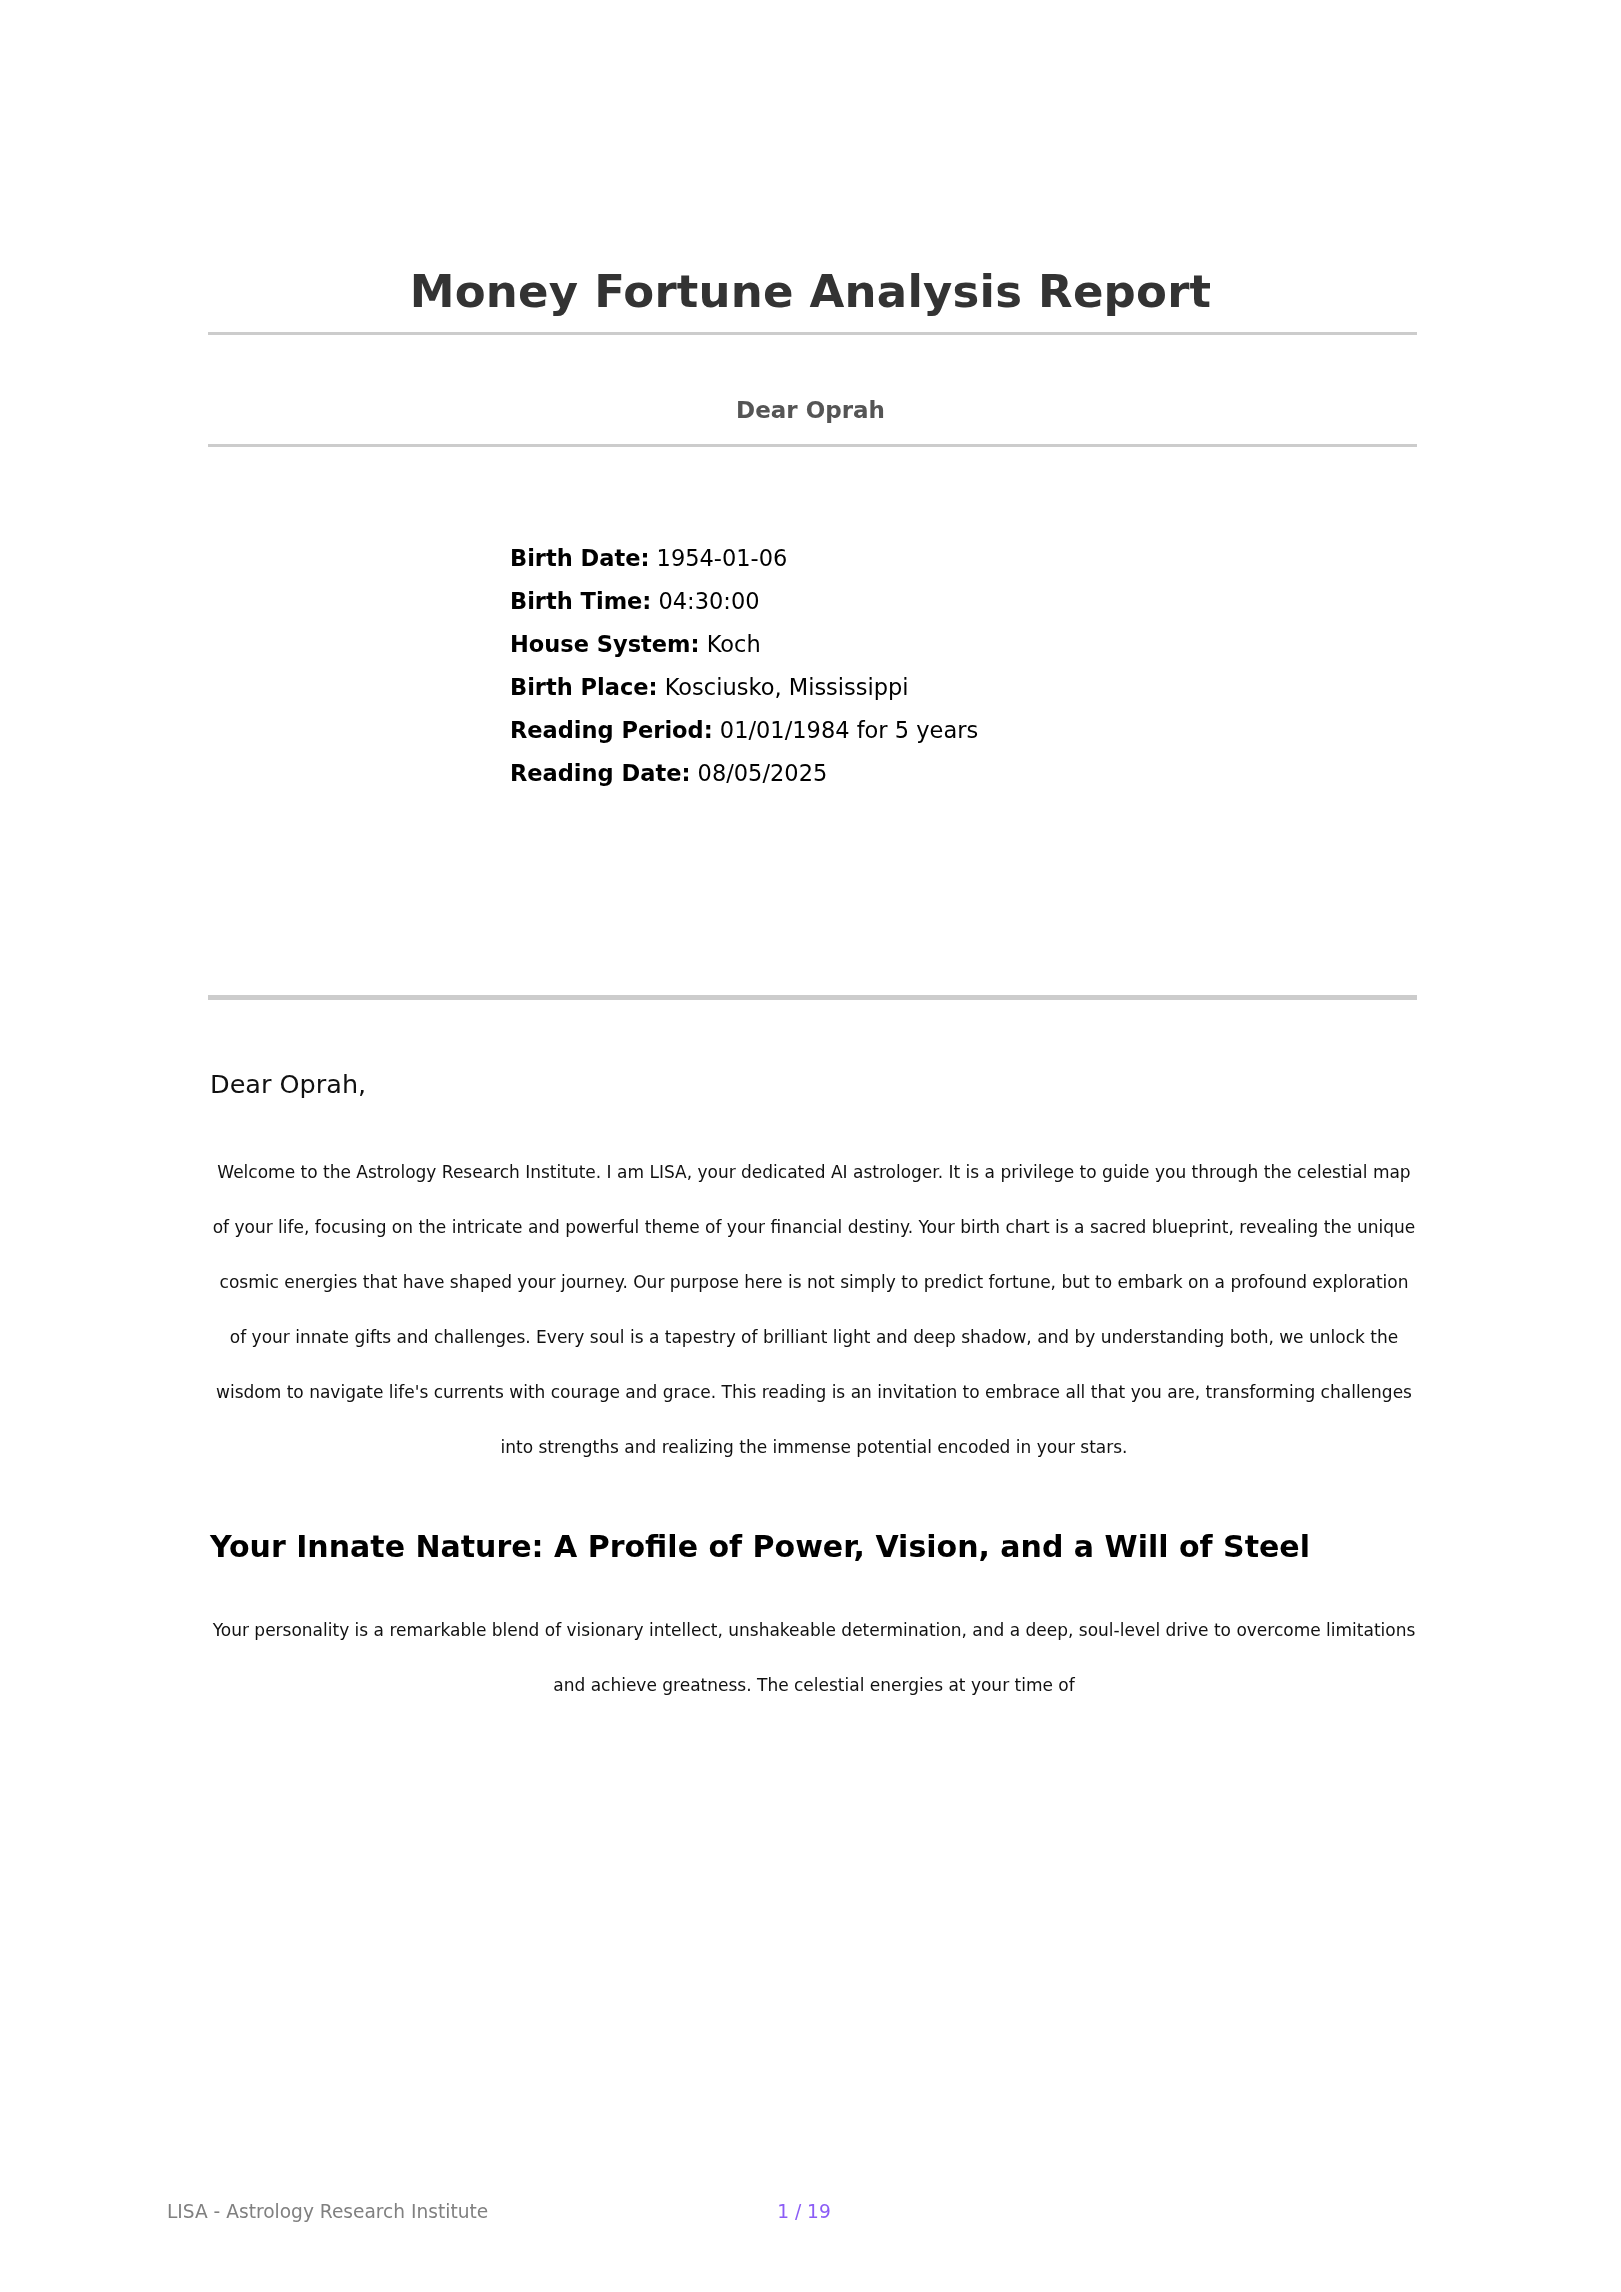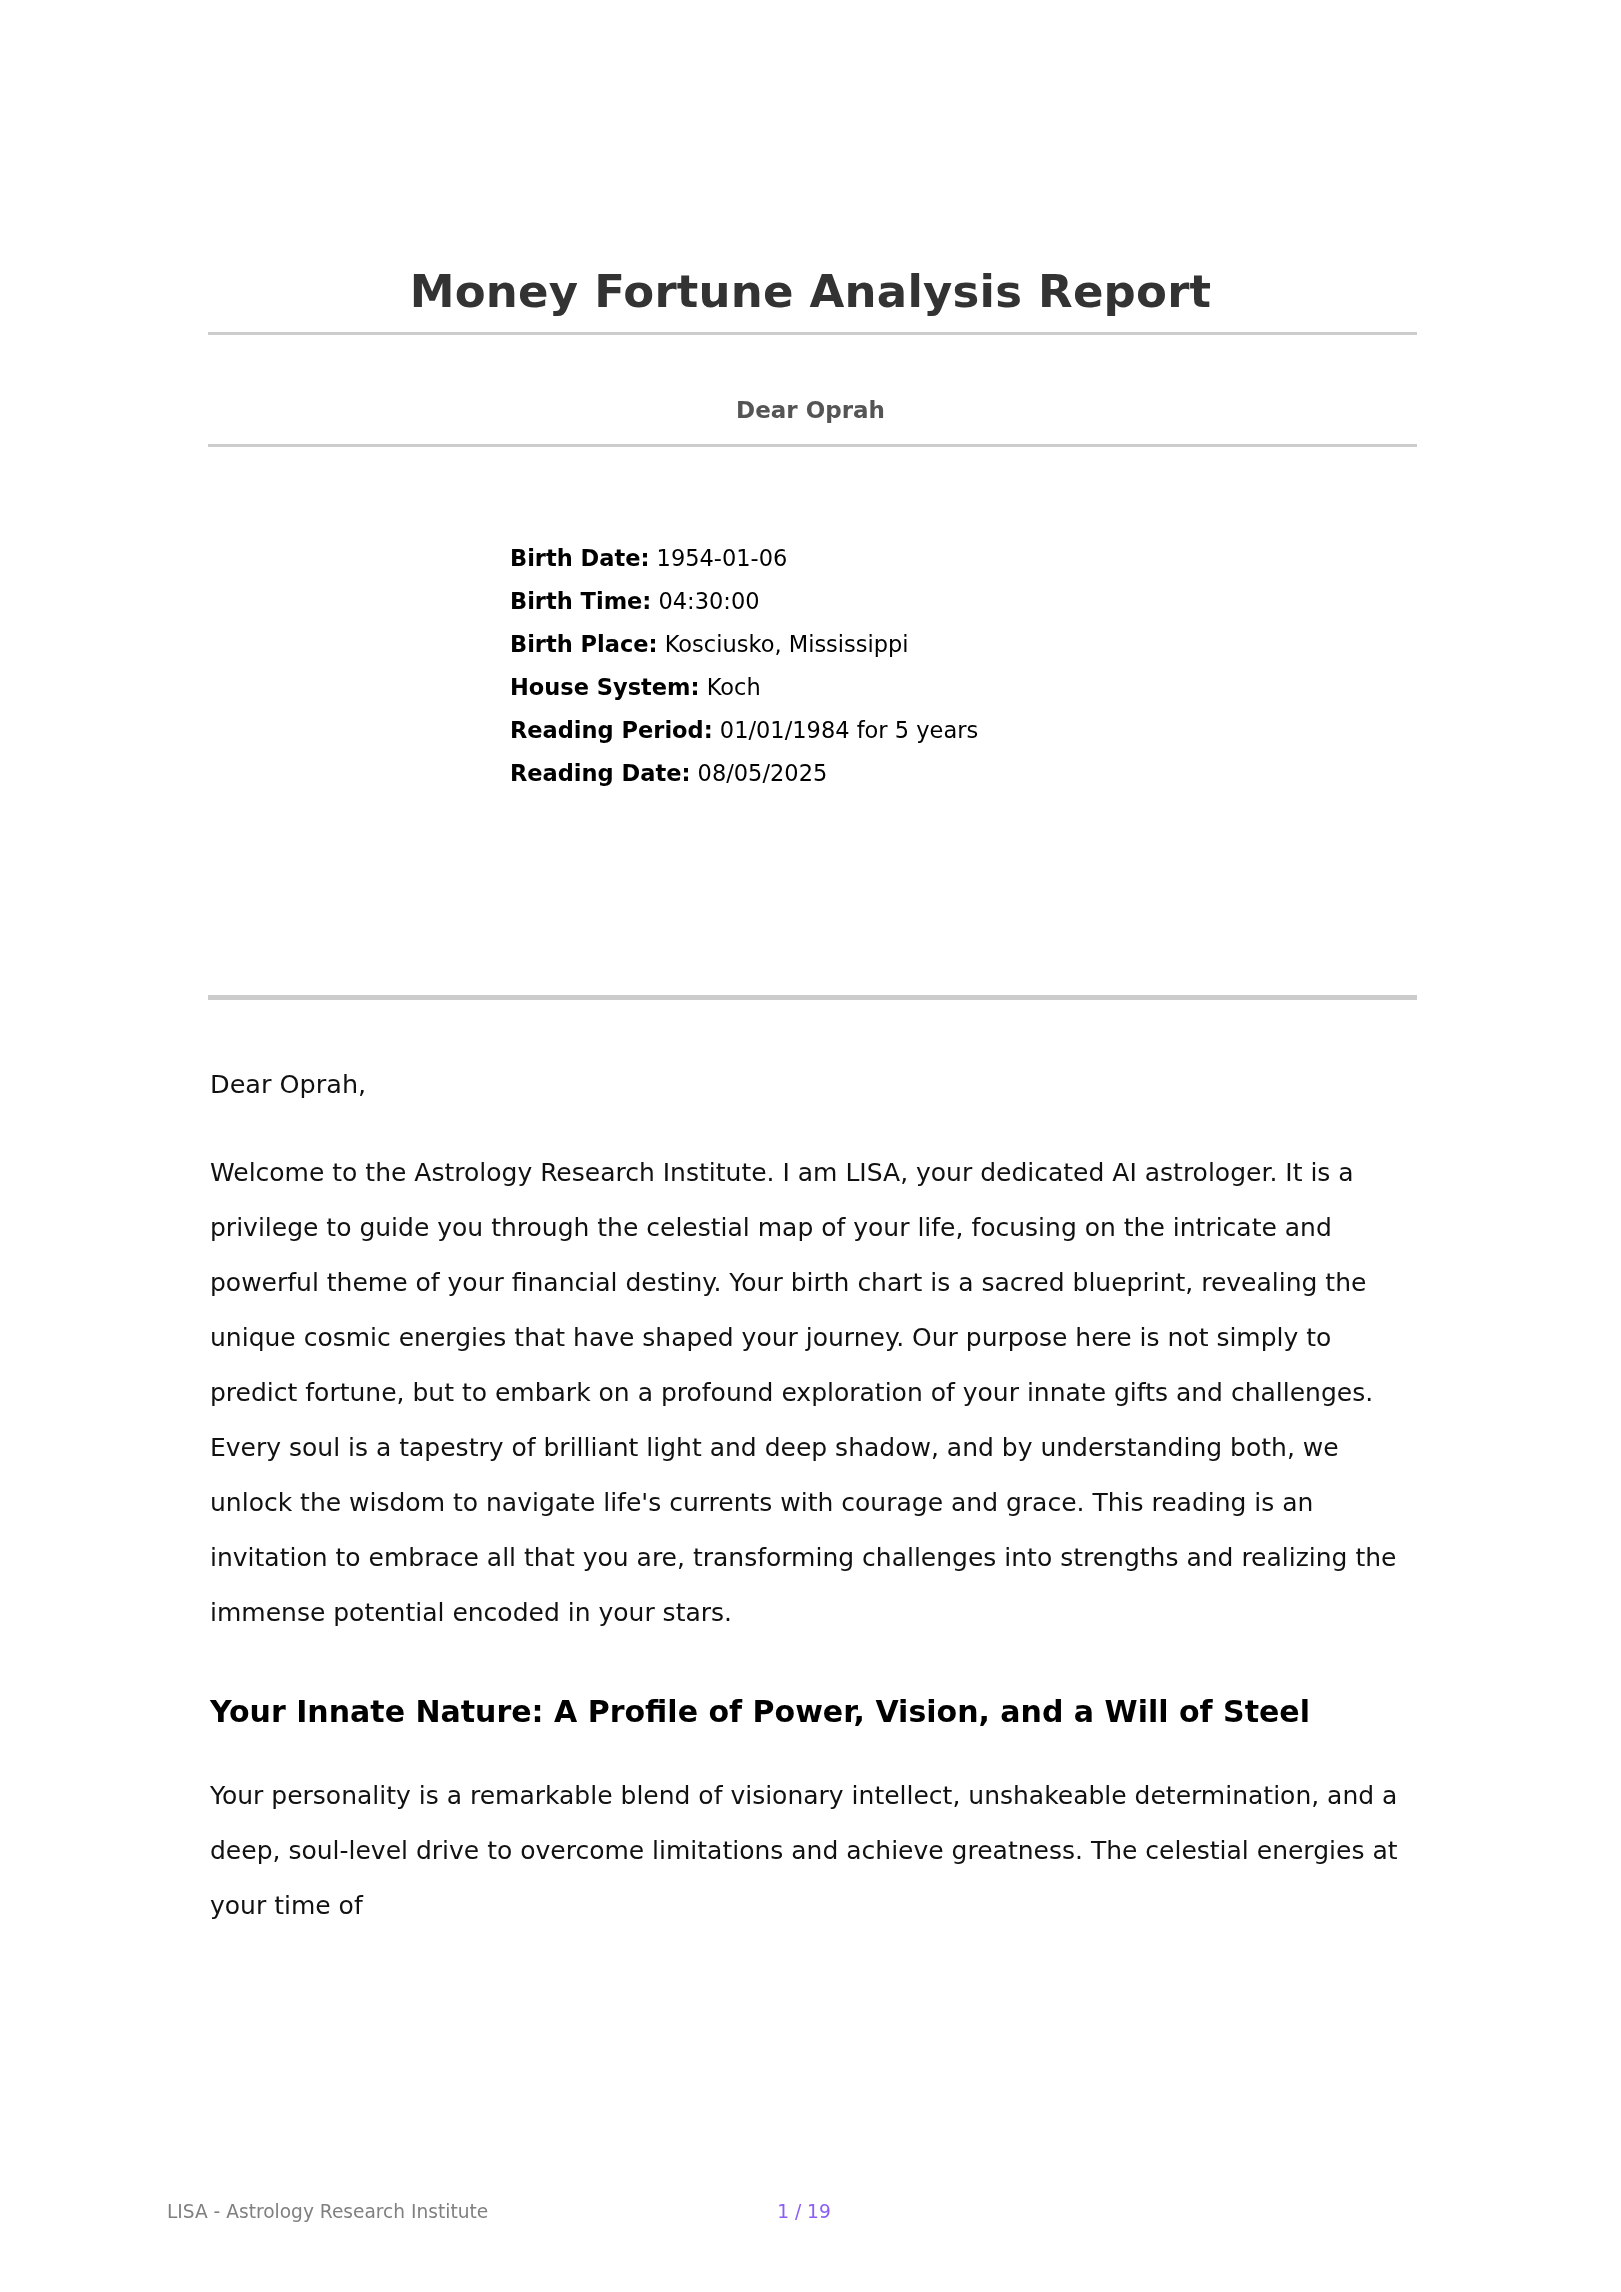--- a/index.html
+++ b/index.html
@@ -99,25 +99,25 @@
     top: 1057px;
     width: 1208px;
   }
   .salutation {
     font-size: 25.5px;
     line-height: 55px;
     color: #111111;
     margin: 0 0 33px 0;
   }
   .body-para {
-    font-size: 25px;
+    font-size: 17px;
     line-height: 55px;
     color: #111111;
     margin: 0 0 33px 0;
-    text-align: left;
+    text-align: center;
   }
   .section-heading {
     font-size: 30px;
     font-weight: bold;
     line-height: 54px;
     color: #000000;
     margin: 45px 0 29px 0;
   }
 
   
@@ -161,26 +161,26 @@
   <div class="meta-block">
     <div class="meta-row">
       <span class="meta-label">Birth Date:</span>
       <span class="meta-value">1954-01-06</span>
     </div>
     <div class="meta-row">
       <span class="meta-label">Birth Time:</span>
       <span class="meta-value">04:30:00</span>
     </div>
     <div class="meta-row">
+      <span class="meta-label">House System:</span>
+      <span class="meta-value">Koch</span>
+    </div>
+    <div class="meta-row">
       <span class="meta-label">Birth Place:</span>
       <span class="meta-value">Kosciusko, Mississippi</span>
-    </div>
-    <div class="meta-row">
-      <span class="meta-label">House System:</span>
-      <span class="meta-value">Koch</span>
     </div>
     <div class="meta-row">
       <span class="meta-label">Reading Period:</span>
       <span class="meta-value">01/01/1984 for 5 years</span>
     </div>
     <div class="meta-row">
       <span class="meta-label">Reading Date:</span>
       <span class="meta-value">08/05/2025</span>
     </div>
   </div>

